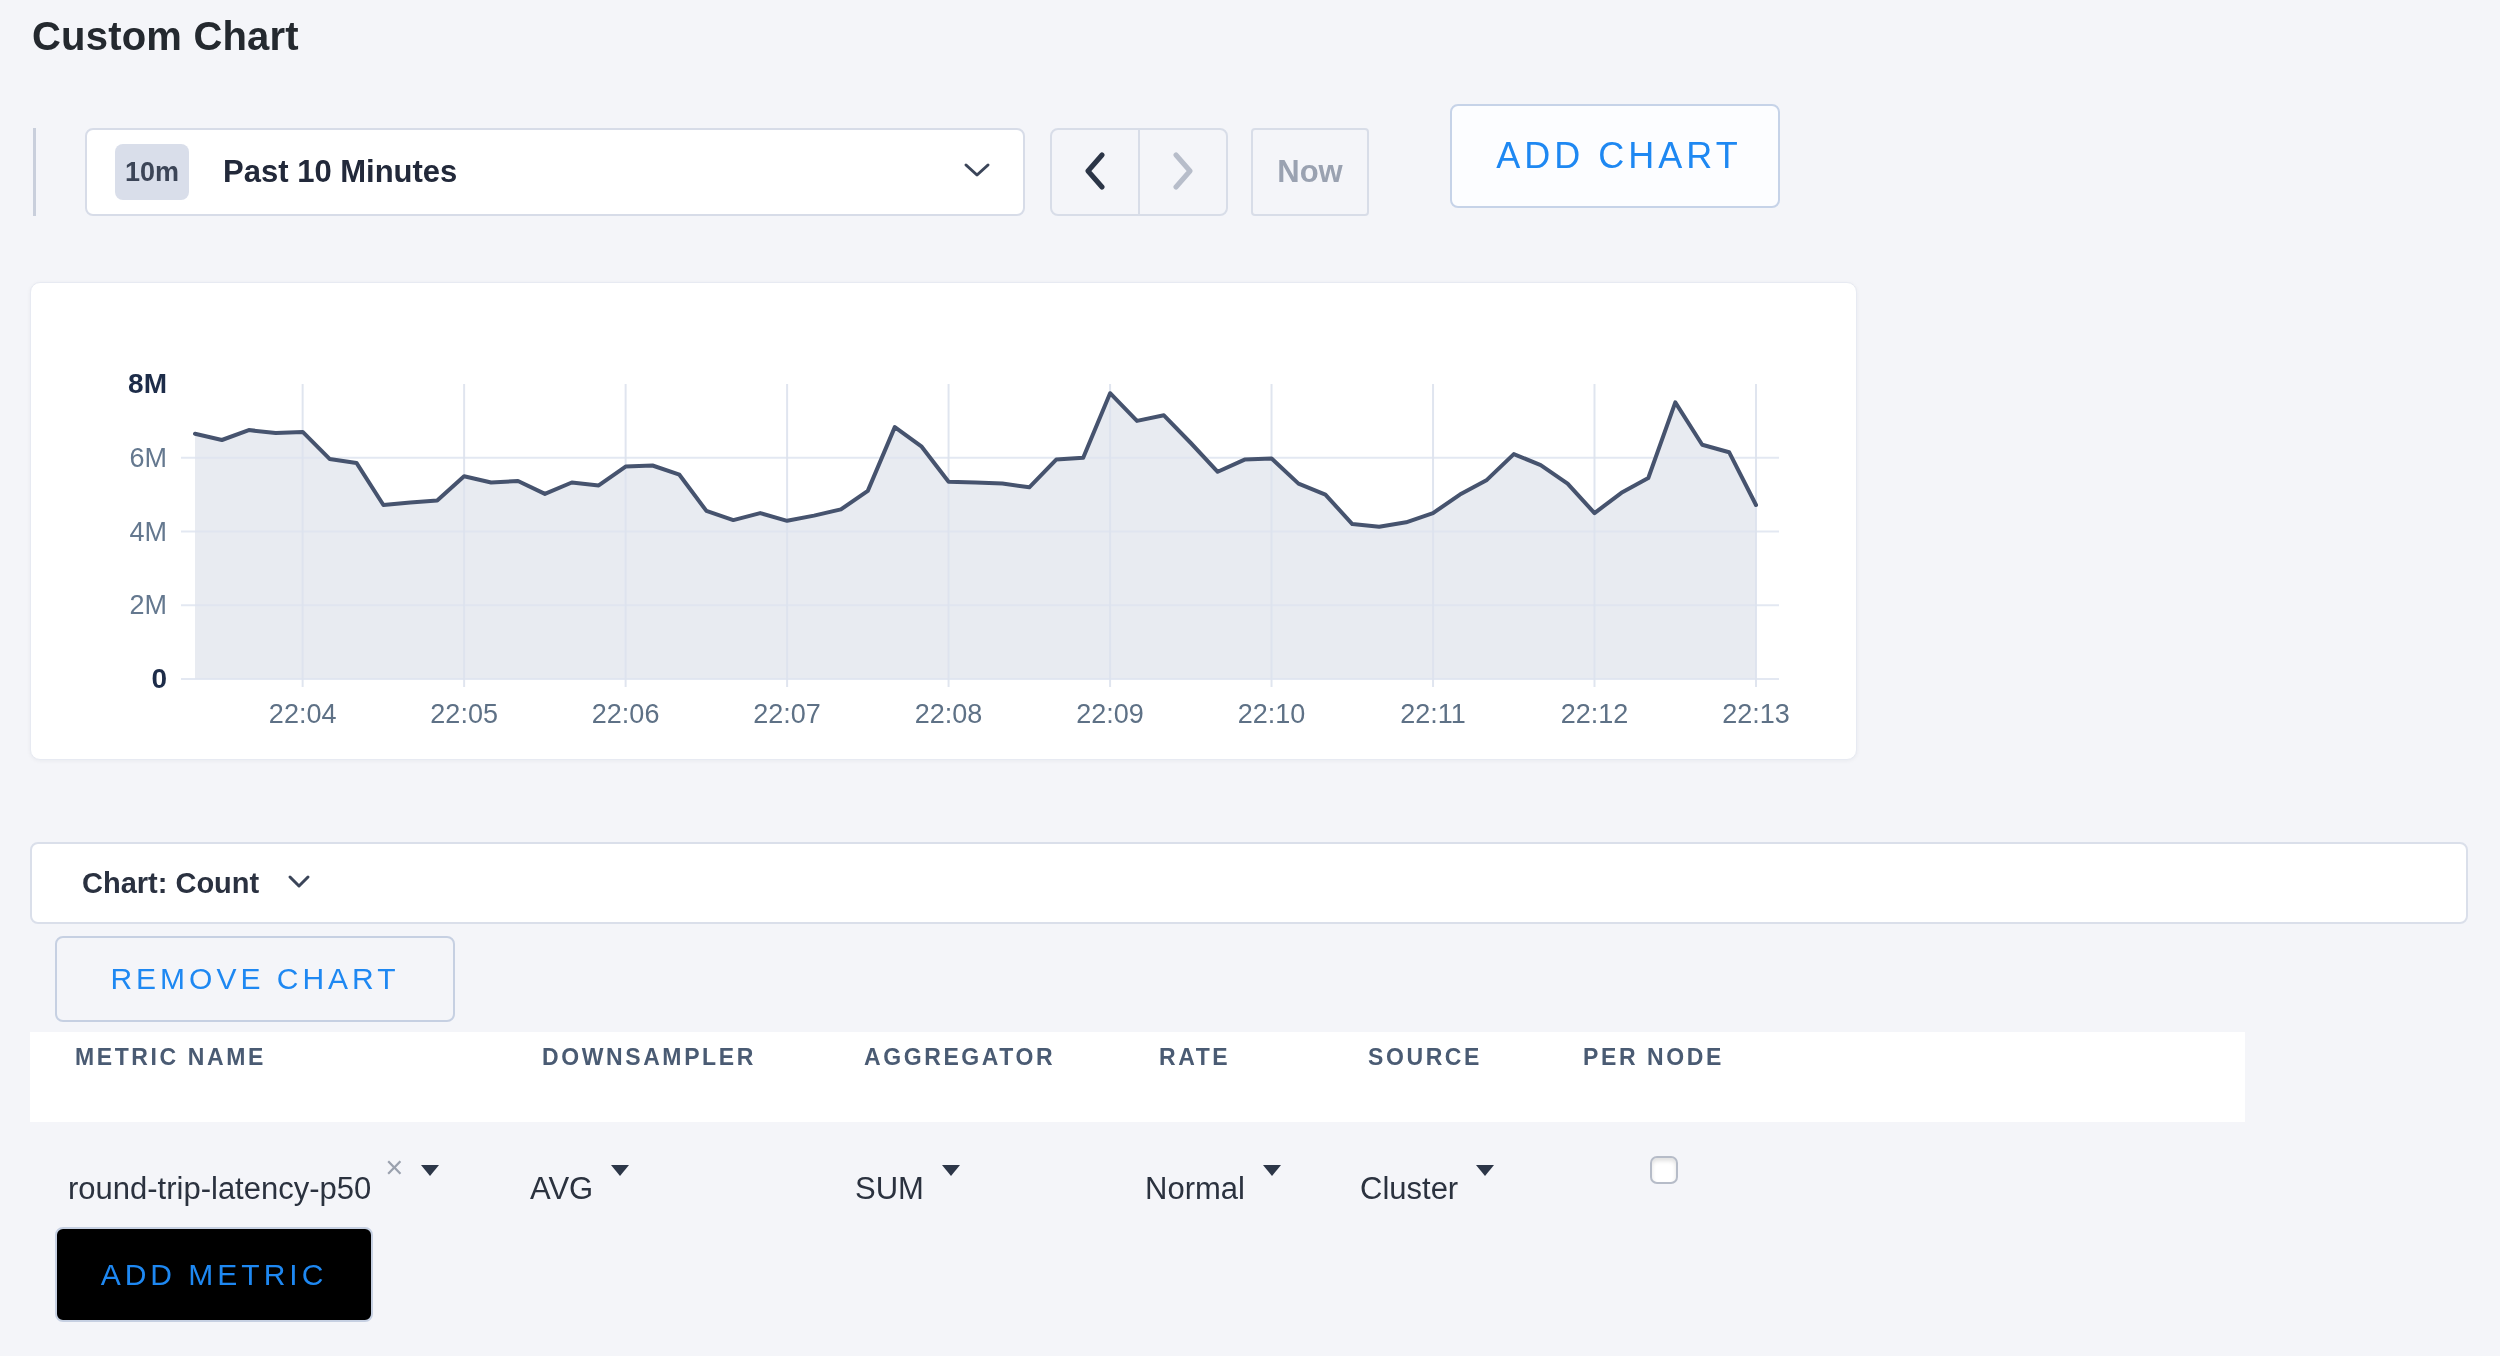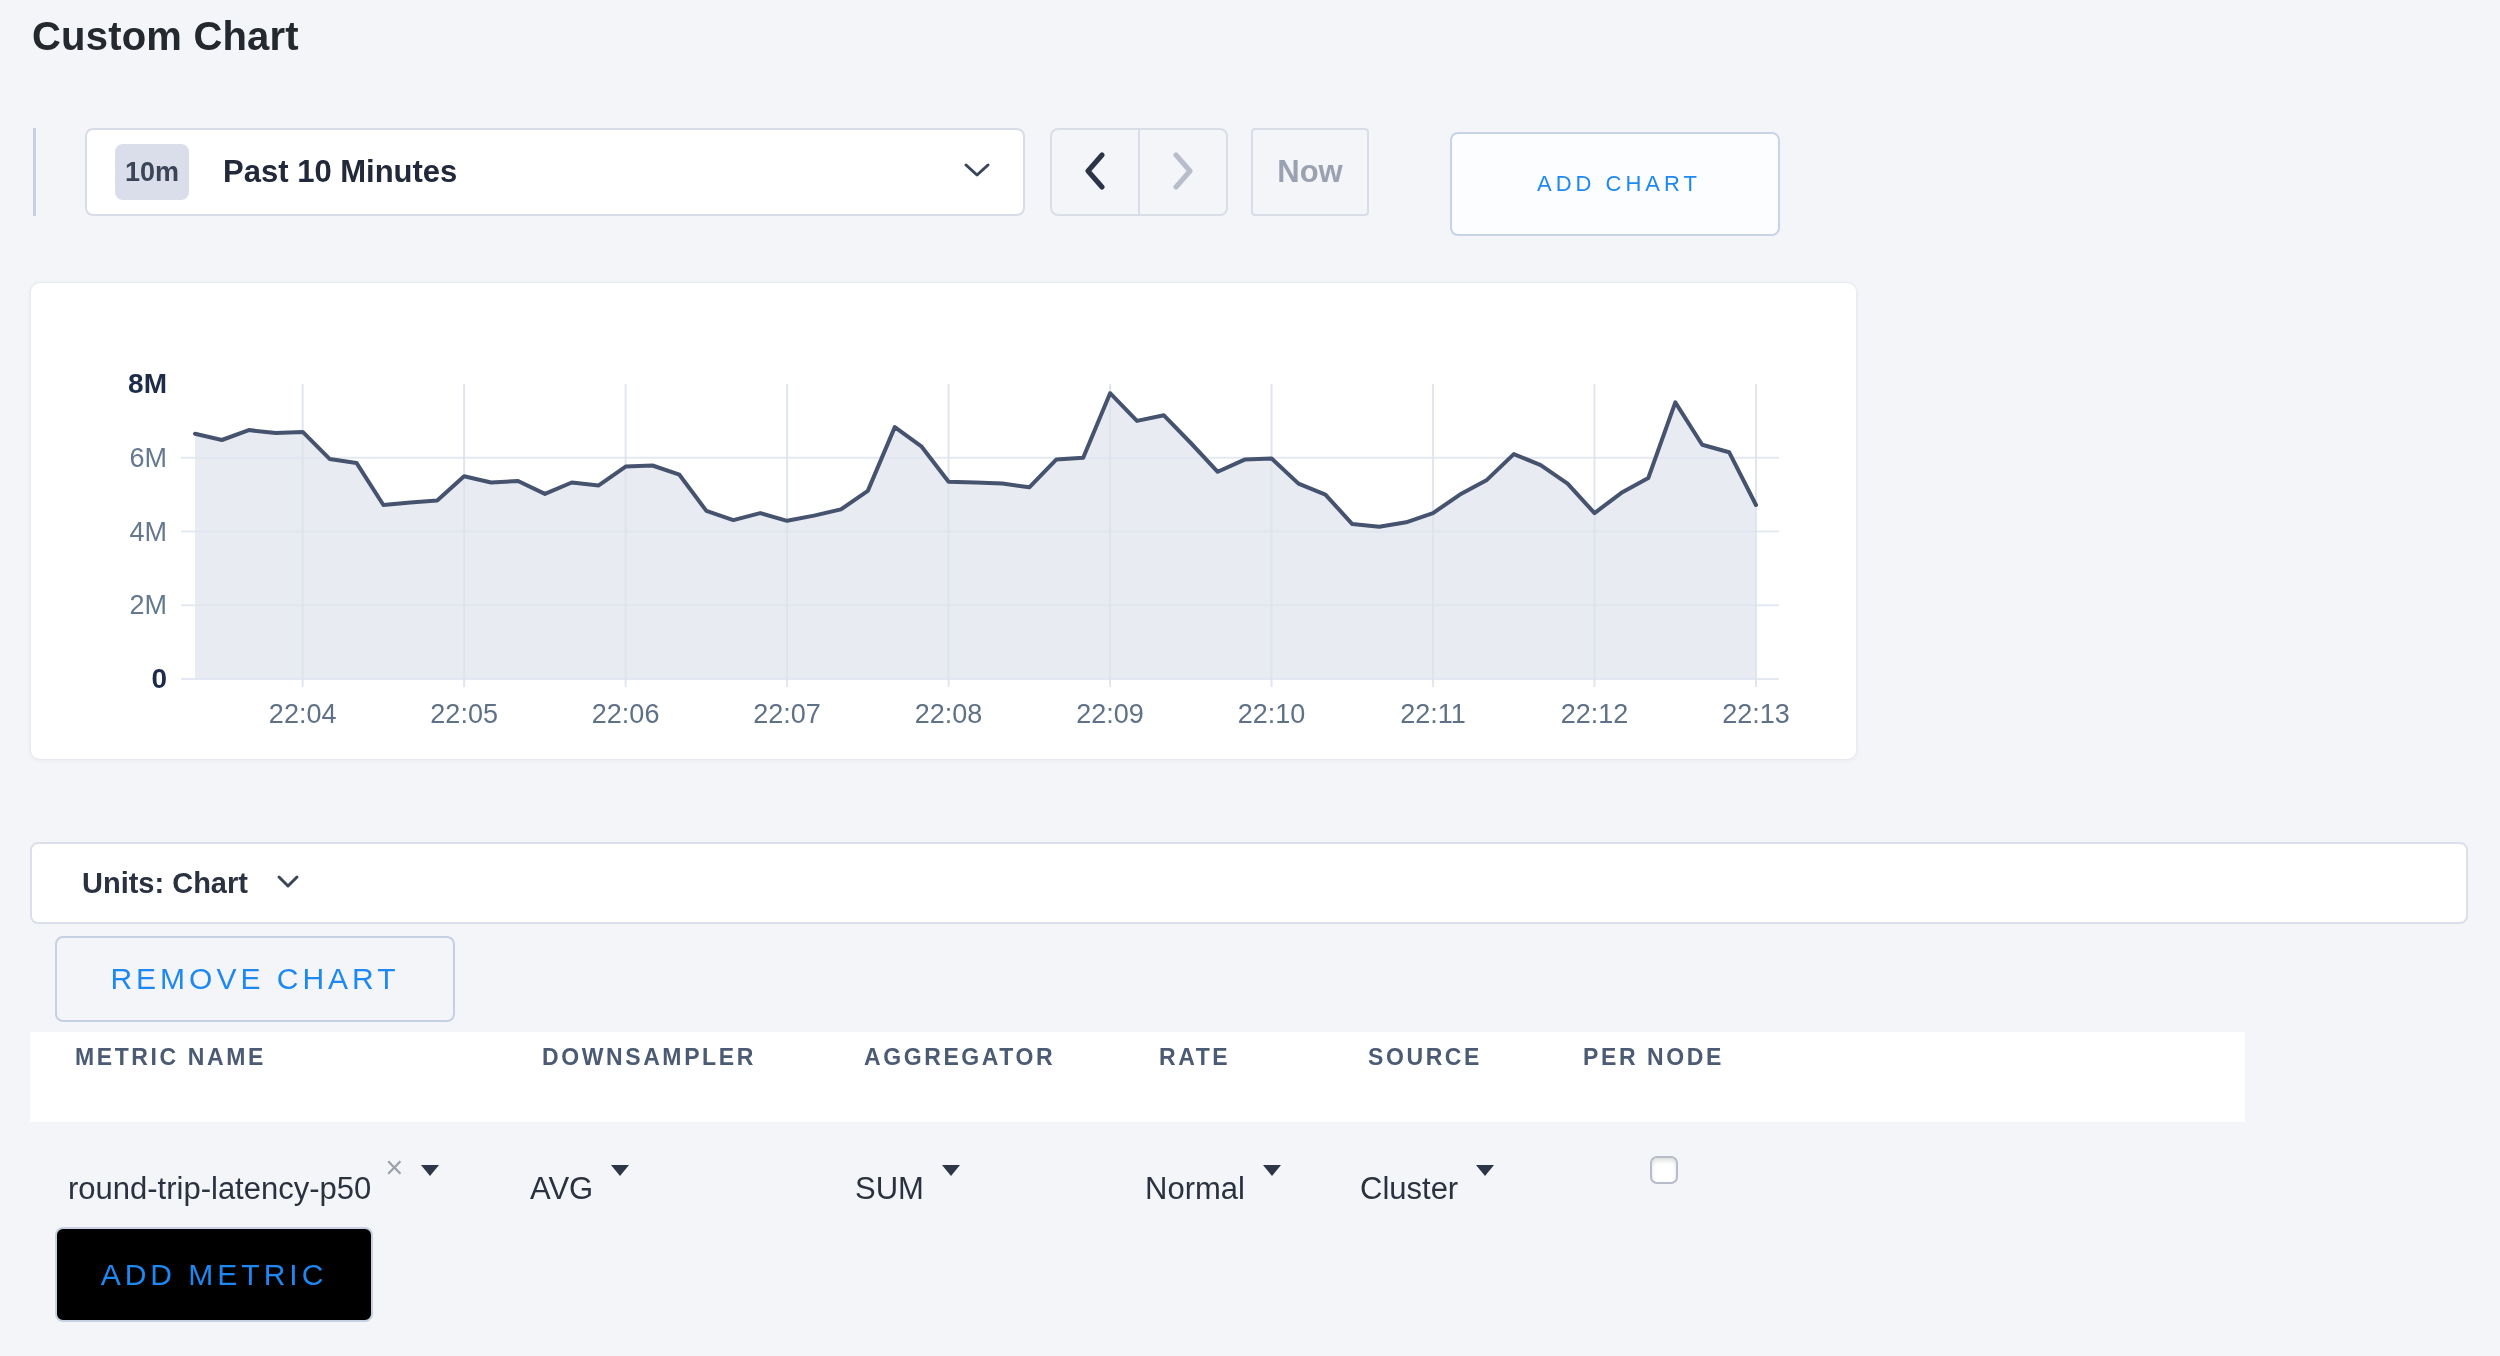--- a/index.html
+++ b/index.html
@@ -55,22 +55,22 @@
     font-family:inherit;font-size:31px;font-weight:700;color:#9aa2b1;
     cursor:pointer;
   }
   .blue-button{
     border:2px solid #c6d3e8;border-radius:8px;box-sizing:border-box;
     background:#fcfdff;
     font-family:inherit;font-weight:500;color:#1e88f2;
     letter-spacing:4px;cursor:pointer;
   }
   .add-chart-button{
-    position:absolute;left:1450px;top:132px;width:330px;height:104px;
-    font-size:22px;
+    position:absolute;left:1450px;top:104px;width:330px;height:104px;
+    font-size:36px;
     padding-left:14px;
   }
 
   
   .chart-card{
     position:absolute;left:30px;top:282px;width:1825px;height:476px;
     background:#ffffff;border:1px solid #e7eaf2;border-radius:10px;
     box-shadow:0 1px 4px rgba(20,30,60,0.05);
   }
   .chart-card svg{position:absolute;left:0;top:0;width:100%;height:100%;}
@@ -203,21 +203,21 @@
         <text x="136" y="110" text-anchor="end" font-size="28" font-weight="bold" fill="#1d2c49">8M</text>
         <text x="136" y="183.75" text-anchor="end" font-size="27" font-weight="normal" fill="#64788f">6M</text>
         <text x="136" y="257.5" text-anchor="end" font-size="27" font-weight="normal" fill="#64788f">4M</text>
         <text x="136" y="331.25" text-anchor="end" font-size="27" font-weight="normal" fill="#64788f">2M</text>
         <text x="136" y="405" text-anchor="end" font-size="28" font-weight="bold" fill="#1d2c49">0</text>
         <path d="M 164 150.78125 L 190.9 157.0 L 217.8 147.1 L 244.7 150.0 L 271.7 148.9 L 298.6 175.9 L 325.5 179.9 L 352.4 222.0 L 379.3 219.4 L 406.2 217.5 L 433.1 193.2 L 460.1 199.5 L 487.0 198.0 L 513.9 210.9 L 540.8 199.5 L 567.7 202.4 L 594.6 183.6 L 621.5 182.5 L 648.4 191.7 L 675.4 227.9 L 702.3 237.1 L 729.2 230.1 L 756.1 237.8 L 783.0 232.6 L 809.9 226.4 L 836.8 207.9 L 863.8 144.1 L 890.7 163.7 L 917.6 198.7 L 944.5 199.5 L 971.4 200.6 L 998.3 204.3 L 1025.2 176.6 L 1052.2 174.8 L 1079.1 110.2 L 1106.0 137.9 L 1132.9 132.3 L 1159.8 160.0 L 1186.7 188.8 L 1213.6 176.6 L 1240.6 175.5 L 1267.5 200.6 L 1294.4 211.6 L 1321.3 241.1 L 1348.2 243.7 L 1375.1 239.3 L 1402.0 230.1 L 1428.9 211.6 L 1455.9 196.9 L 1482.8 171.1 L 1509.7 182.1 L 1536.6 200.6 L 1563.5 230.1 L 1590.4 209.8 L 1617.3 195.0 L 1644.3 119.4 L 1671.2 161.8 L 1698.1 169.2 L 1725.0 222.0" fill="none" stroke="#46536e" stroke-width="4" stroke-linejoin="round" stroke-linecap="round"></path>
       </svg>
   </div>
 
   <div class="units-bar">
-    <span class="units-label">Units: Chart</span>
+    <span class="units-label">Chart: Count</span>
     <span class="chev" style="margin-left:28px;">
       <svg width="24" height="15" viewBox="0 0 24 15">
           <polyline points="3,3 12,12 21,3" fill="none" stroke="#3b4559" stroke-width="3" stroke-linecap="round" stroke-linejoin="round"></polyline>
         </svg>
     </span>
   </div>
 
   <button class="blue-button remove-chart-button">REMOVE CHART</button>
 
   <div class="table-header-band">

